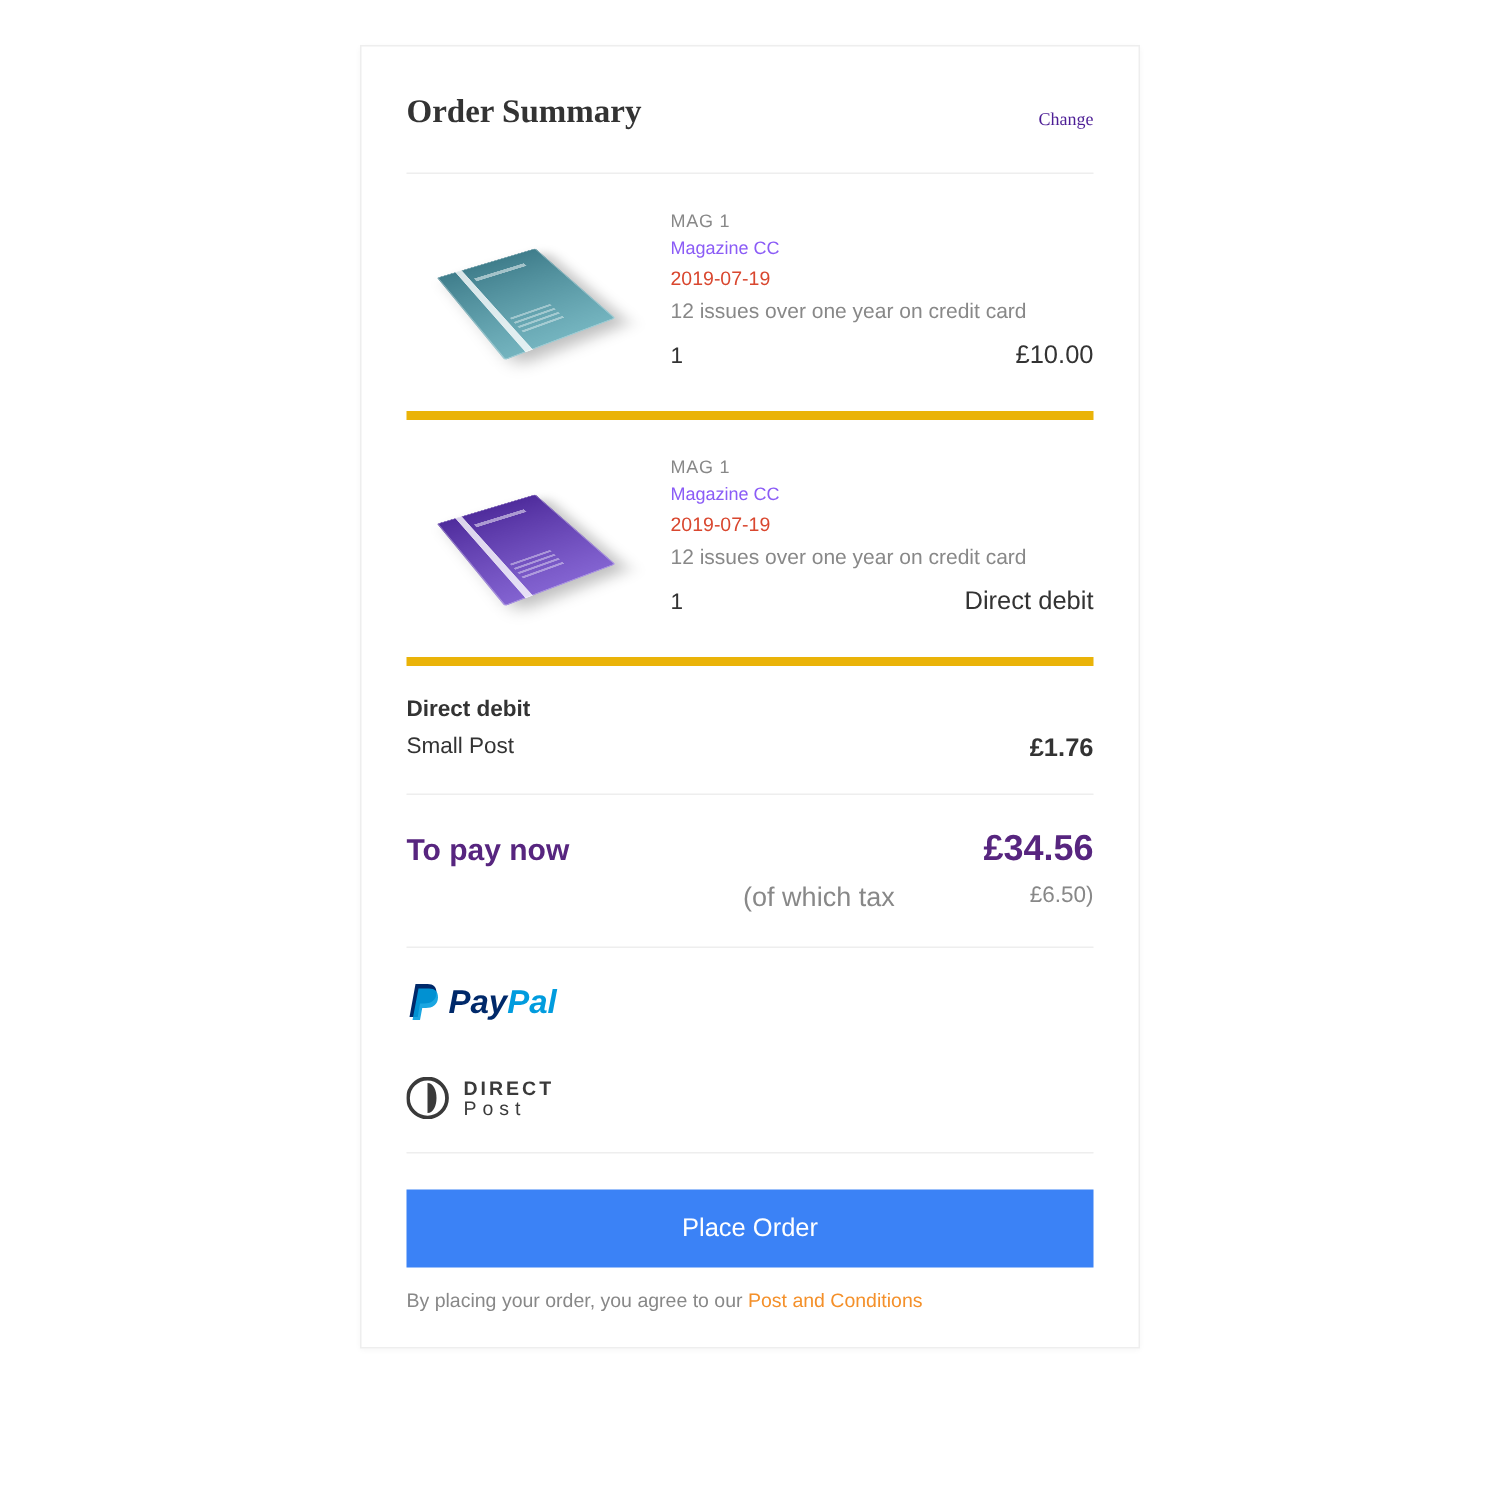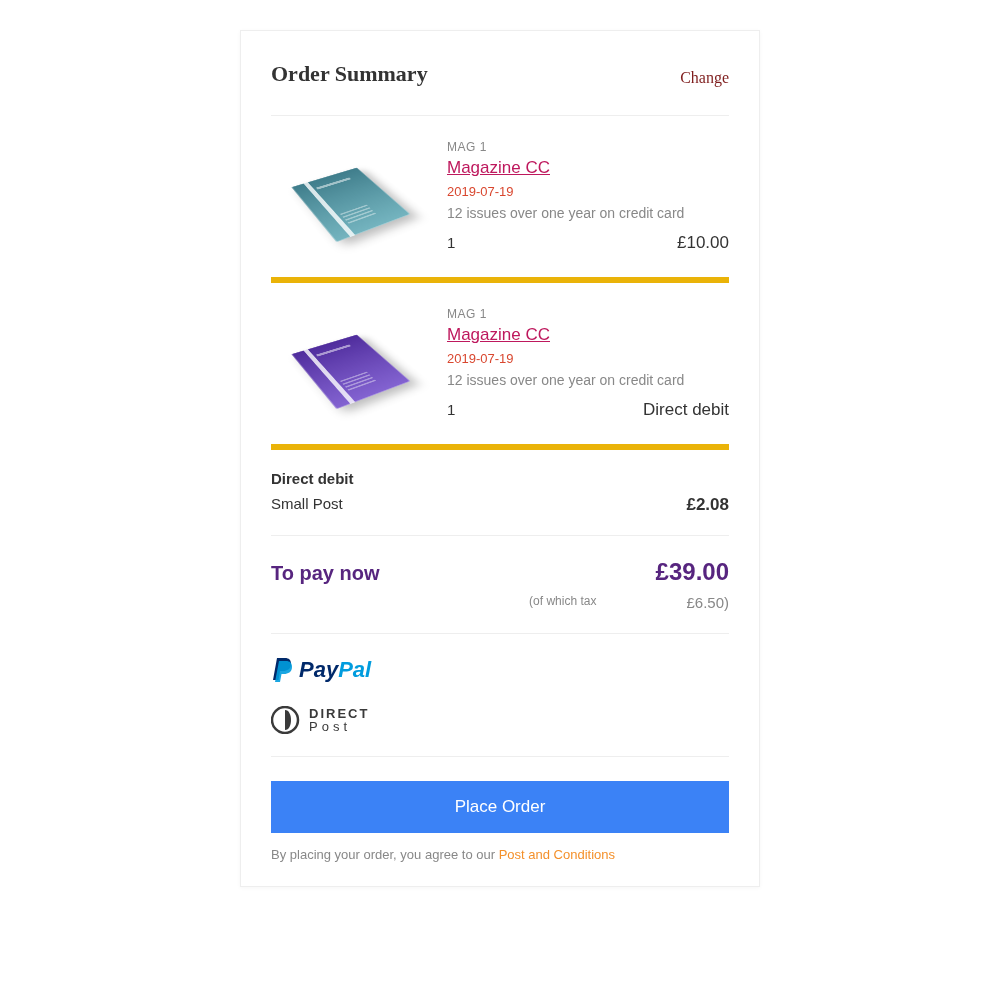--- a/index.html
+++ b/index.html
@@ -28,22 +28,22 @@
       padding-bottom: 28px;
       border-bottom: 1px solid #eee;
       font-family: Liberation Serif, serif;
     }
     .header-title {
       font-size: 22px;
       font-weight: bold;
       color: #333;
     }
     .change-link {
-      color: #7f1d1d;
-      font-size: 16px;
+      color: #4c1d95;
+      font-size: 12px;
       cursor: pointer;
     }
     .item-row {
       display: flex;
       padding: 24px 0;
       border-bottom: 6px solid #eab308;
     }
     .item-thumb {
       width: 160px;
       flex-shrink: 0;
@@ -55,24 +55,23 @@
       flex: 1;
       padding-left: 16px;
     }
     .item-sku {
       font-size: 12px;
       color: #888;
       letter-spacing: 0.5px;
       margin-bottom: 4px;
     }
     .item-name {
-      font-size: 17px;
-      color: #be185d;
+      font-size: 12px;
+      color: #8b5cf6;
       margin-bottom: 6px;
-      text-decoration: underline;
     }
     .item-date {
       font-size: 13px;
       color: #d9472f;
       margin-bottom: 6px;
     }
     .item-desc {
       font-size: 14px;
       color: #888;
       margin-bottom: 12px;
@@ -133,40 +132,41 @@
       font-size: 24px;
       font-weight: bold;
       color: #57257f;
     }
     .tax-row {
       display: flex;
       justify-content: flex-end;
       gap: 90px;
     }
     .tax-label {
-      font-size: 12px;
+      font-size: 18px;
       color: #888;
     }
     .tax-value {
       font-size: 15px;
       color: #888;
     }
     .payment-block {
       padding: 22px 0;
       border-bottom: 1px solid #eee;
     }
     .payment-title {
       font-size: 15px;
       font-weight: bold;
       color: #333;
       margin-bottom: 14px;
     }
     .payment-logos {
       display: flex;
       flex-direction: column;
+      gap: 14px;
     }
     .paypal-logo {
       display: flex;
       align-items: center;
       gap: 4px;
     }
     .directdebit-logo {
       display: flex;
       align-items: center;
       gap: 6px;
@@ -307,29 +307,29 @@
         <div class="item-price">Direct debit</div>
       </div>
     </div>
   </div>
 
   
   <div class="shipping-block">
     <div class="shipping-title">Direct debit</div>
     <div class="shipping-row">
       <div class="shipping-label">Small Post</div>
-      <div class="shipping-price">£2.08</div>
+      <div class="shipping-price">£1.76</div>
     </div>
   </div>
 
   
   <div class="total-block">
     <div class="total-row">
       <div class="total-label">To pay now</div>
-      <div class="total-price">£39.00</div>
+      <div class="total-price">£34.56</div>
     </div>
     <div class="tax-row">
       <div class="tax-label">(of which tax</div>
       <div class="tax-value">£6.50)</div>
     </div>
   </div>
 
   
   <div class="payment-block">
     <div class="payment-logos">

